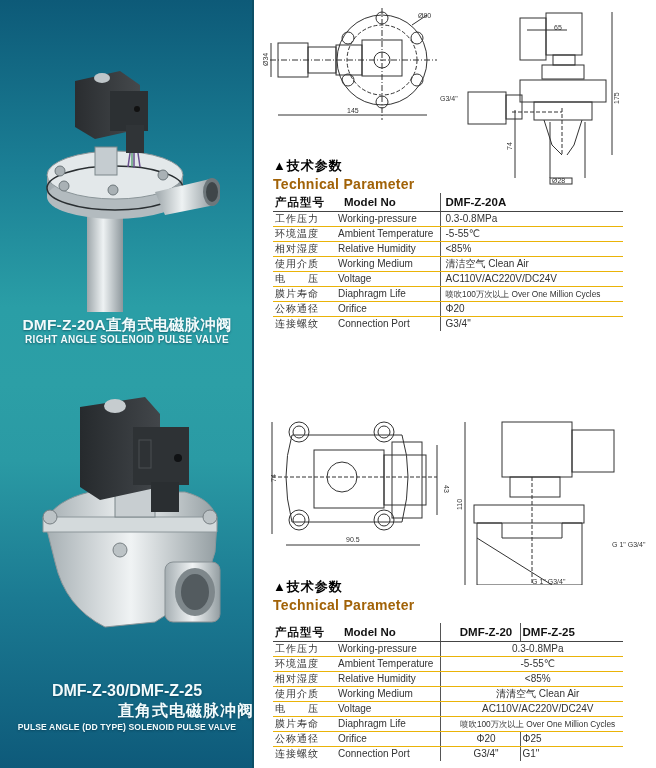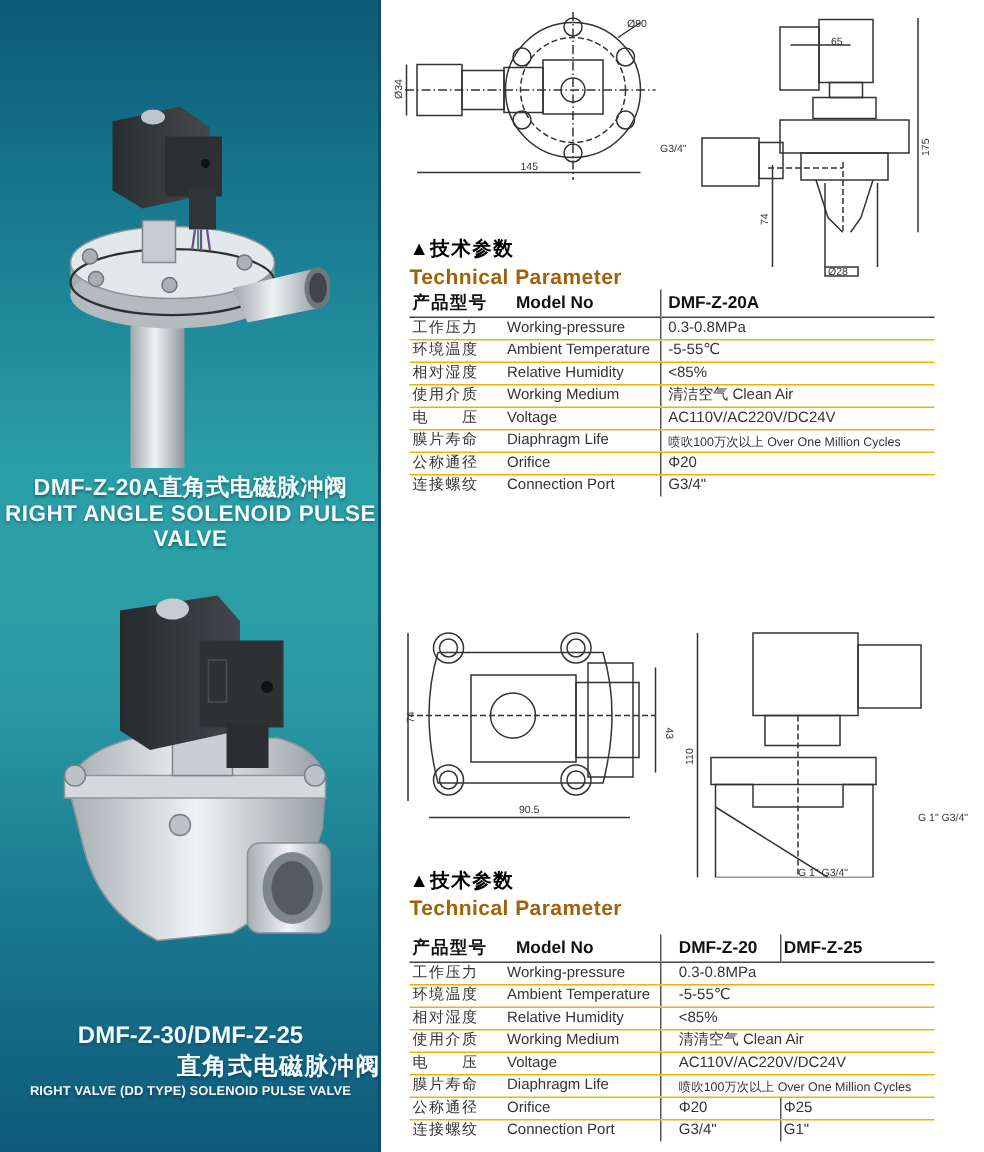--- a/index.html
+++ b/index.html
@@ -17,39 +17,39 @@
   .product-1 { top: 0; height: 340px; margin-top: 12px; }
   .product-2 { top: 380px; height: 388px; }
 
   .valve-svg { position: absolute; }
 
   .caption {
     position: absolute; left: 0; width: 254px; text-align: center; color: #f2fbfc;
     text-shadow: 0 1px 2px rgba(0,40,60,0.5);
   }
   .cap1-title { top: 303px; font-size: 15.5px; font-weight: bold; letter-spacing: 0.2px; }
-  .cap1-sub { top: 322px; font-size: 15px; font-weight: bold; letter-spacing: 0.3px; }
+  .cap1-sub { top: 322px; font-size: 10px; font-weight: bold; letter-spacing: 0.3px; }
   .cap2-title { top: 682px; font-size: 16px; font-weight: bold; }
   .cap2-cn { top: 701px; font-size: 16px; font-weight: bold; letter-spacing: 1px; text-align: right; }
   .cap2-sub { top: 722px; font-size: 8.6px; font-weight: bold; letter-spacing: 0.1px; }
   .drawing { position: absolute; }
 
   .tech-heading { position: absolute; left: 273px; }
   .tech-cn { font-size: 13px; font-weight: bold; color: #000000; letter-spacing: 1px; }
   .tech-en { font-size: 14px; font-weight: bold; color: #a16207; letter-spacing: 0.3px; margin-top: 1px; }
   .th1 { top: 157px; }
   .th2 { top: 578px; }
 
   .spec-table { position: absolute; left: 273px; width: 350px; border-collapse: collapse; font-size: 10px; color: #333; }
   .spec-table td { height: 15px; padding: 0 0 0 2px; border-bottom: 1px solid #eab308; white-space: nowrap; vertical-align: middle; line-height: 14px; }
   .spec-table tr.hdr td { font-size: 11.5px; font-weight: bold; color: #111; height: 18px; border-bottom: 1.5px solid #444; }
   .spec-table tr:last-child td { border-bottom: none; }
   .spec-table td.lab { width: 167px; }
   .spec-table td.val { border-left: 1px solid #555; padding-left: 5px; }
-  .spec-table td.val.c { padding-left: 12px; }
+  .spec-table td.val.c { text-align: center; padding-left: 12px; }
   .spec-table td.val2 { border-left: 1px solid #555; }
   .cn { letter-spacing: 1px; margin-right: 19px; }
   .small { font-size: 8.3px; }
   .t1 { top: 193px; }
   .t2 { top: 623px; }
 
   .dim { font-family: "Liberation Sans", sans-serif; font-size: 7px; fill: #333; }
 </style>
 </head>
 <body>
@@ -130,21 +130,21 @@
 
       <path d="M45 15 L110 5 L125 22 L125 95 L65 108 L45 95 Z" fill="url(#coil2)"></path>
       <rect x="98" y="35" width="56" height="58" fill="#2e3235"></rect>
       <rect x="116" y="90" width="28" height="30" fill="#2a2e31"></rect>
       <circle cx="143" cy="66" r="4" fill="#101214"></circle>
       <rect x="104" y="48" width="12" height="28" fill="none" stroke="#4a4f53"></rect>
       <ellipse cx="80" cy="14" rx="11" ry="7" fill="#c6cccf"></ellipse>
     </svg>
     <div class="caption cap2-title" style="top:302px">DMF-Z-30/DMF-Z-25</div>
     <div class="caption cap2-cn" style="top:321px">直角式电磁脉冲阀</div>
-    <div class="caption cap2-sub" style="top:342px">RIGHT VALVE (DD TYPE) SOLENOID PULSE VALVE</div>
+    <div class="caption cap2-sub" style="top:342px">PULSE ANGLE (DD TYPE) SOLENOID PULSE VALVE</div>
   </div>
 </div>
 
 <svg class="drawing" style="left:262px;top:0" width="394" height="155" viewBox="0 0 394 155">
   <g fill="none" stroke="#333" stroke-width="1">
 
     <circle cx="120" cy="60" r="45"></circle>
     <circle cx="120" cy="60" r="35" stroke-dasharray="4 2"></circle>
     <rect x="100" y="40" width="40" height="36"></rect>
     <circle cx="120" cy="60" r="8"></circle>

